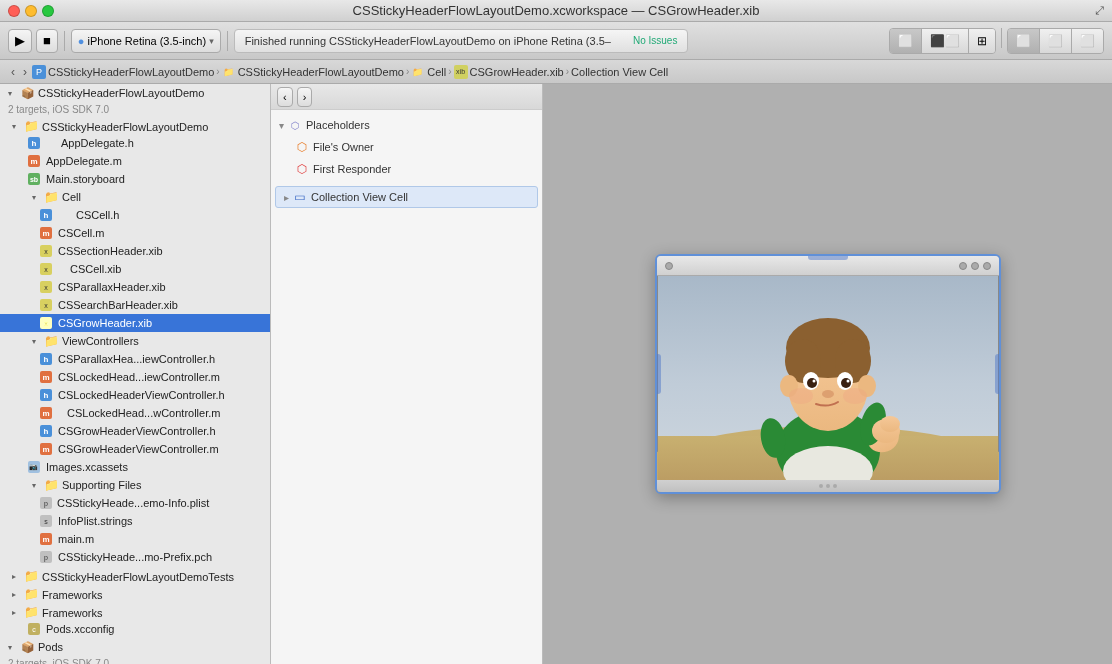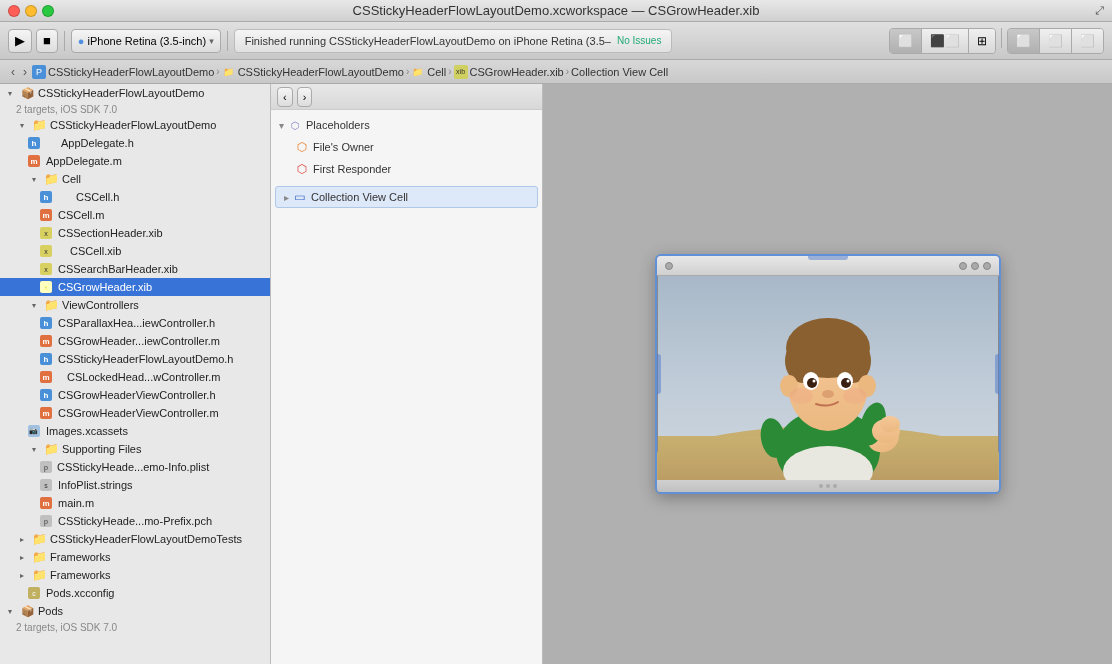--- a/index.html
+++ b/index.html
@@ -86,21 +86,21 @@
     .run-notice {
       background: linear-gradient(to bottom, #f5f5f5, #e0e0e0);
       border: 1px solid #bbb;
       border-radius: 4px;
       padding: 3px 10px;
       font-size: 11px;
       color: #333;
       height: 24px;
       display: flex;
       align-items: center;
-      gap: 6px;
+      gap: 22px;
     }
     .no-issues {
       color: #2a7;
       font-size: 10px;
     }
     .toolbar-right {
       margin-left: auto;
       display: flex;
       gap: 3px;
     }
@@ -196,21 +196,21 @@
       cursor: pointer;
       white-space: nowrap;
       height: 18px;
     }
     .nav-item.selected {
       background: #3874d8;
       color: white;
     }
     .nav-item.selected .nav-icon { filter: brightness(2); }
     .nav-indent-0 { padding-left: 4px; }
-    .nav-indent-1 { padding-left: 16px; }
+    .nav-indent-1 { padding-left: 8px; align-items: flex-end; }
     .nav-indent-2 { padding-left: 28px; }
     .nav-indent-3 { padding-left: 40px; }
     .nav-icon {
       width: 14px;
       height: 14px;
       margin-right: 3px;
       display: inline-flex;
       align-items: center;
       justify-content: center;
       font-size: 10px;
@@ -467,20 +467,24 @@
     </div>
 
     <div class="nav-item nav-indent-2">
       <span class="nav-icon" style="background:#4a90d9;color:white;border-radius:2px;font-size:8px;font-weight:bold;width:12px;height:12px;display:inline-flex;align-items:center;justify-content:center;">h</span>
       <span style="margin-left:18px">AppDelegate.h</span>
     </div>
     <div class="nav-item nav-indent-2">
       <span class="nav-icon" style="background:#e07040;color:white;border-radius:2px;font-size:8px;font-weight:bold;width:12px;height:12px;display:inline-flex;align-items:center;justify-content:center;">m</span>
       <span style="margin-left:3px">AppDelegate.m</span>
     </div>
+    <div class="nav-item nav-indent-2">
+      <span class="nav-icon" style="background:#60b060;color:white;border-radius:2px;font-size:7px;font-weight:bold;width:12px;height:12px;display:inline-flex;align-items:center;justify-content:center;">sb</span>
+      <span style="margin-left:3px">Main.storyboard</span>
+    </div>
 
     <div class="nav-item nav-indent-2">
       <span class="nav-icon">
           <span class="triangle open"></span>
         </span>
       <span class="nav-icon icon-folder-blue">📁</span>
       <span>Cell</span>
     </div>
 
     <div class="nav-item nav-indent-3">
@@ -491,20 +495,24 @@
       <span class="nav-icon" style="background:#e07040;color:white;border-radius:2px;font-size:8px;font-weight:bold;width:12px;height:12px;display:inline-flex;align-items:center;justify-content:center;">m</span>
       <span style="margin-left:3px">CSCell.m</span>
     </div>
     <div class="nav-item nav-indent-3">
       <span class="nav-icon" style="background:#d8d060;color:#333;border-radius:2px;font-size:7px;width:12px;height:12px;display:inline-flex;align-items:center;justify-content:center;">x</span>
       <span style="margin-left:3px">CSSectionHeader.xib</span>
     </div>
     <div class="nav-item nav-indent-3">
       <span class="nav-icon" style="background:#d8d060;color:#333;border-radius:2px;font-size:7px;width:12px;height:12px;display:inline-flex;align-items:center;justify-content:center;">x</span>
       <span style="margin-left:15px">CSCell.xib</span>
+    </div>
+    <div class="nav-item nav-indent-3">
+      <span class="nav-icon" style="background:#d8d060;color:#333;border-radius:2px;font-size:7px;width:12px;height:12px;display:inline-flex;align-items:center;justify-content:center;">x</span>
+      <span style="margin-left:3px">CSParallaxHeader.xib</span>
     </div>
     <div class="nav-item nav-indent-3">
       <span class="nav-icon" style="background:#d8d060;color:#333;border-radius:2px;font-size:7px;width:12px;height:12px;display:inline-flex;align-items:center;justify-content:center;">x</span>
       <span style="margin-left:3px">CSSearchBarHeader.xib</span>
     </div>
     <div class="nav-item nav-indent-3 selected">
       <span class="nav-icon" style="background:#d8d060;color:#333;border-radius:2px;font-size:7px;width:12px;height:12px;display:inline-flex;align-items:center;justify-content:center;">x</span>
       <span style="margin-left:3px">CSGrowHeader.xib</span>
     </div>
 
@@ -515,25 +523,25 @@
       <span class="nav-icon icon-folder-blue">📁</span>
       <span>ViewControllers</span>
     </div>
 
     <div class="nav-item nav-indent-3">
       <span class="nav-icon" style="background:#4a90d9;color:white;border-radius:2px;font-size:8px;font-weight:bold;width:12px;height:12px;display:inline-flex;align-items:center;justify-content:center;">h</span>
       <span style="margin-left:3px">CSParallaxHea...iewController.h</span>
     </div>
     <div class="nav-item nav-indent-3">
       <span class="nav-icon" style="background:#e07040;color:white;border-radius:2px;font-size:8px;font-weight:bold;width:12px;height:12px;display:inline-flex;align-items:center;justify-content:center;">m</span>
-      <span style="margin-left:3px">CSGrowHeader...iewController.m</span>
+      <span style="margin-left:3px">CSLockedHead...iewController.m</span>
     </div>
     <div class="nav-item nav-indent-3">
       <span class="nav-icon" style="background:#4a90d9;color:white;border-radius:2px;font-size:8px;font-weight:bold;width:12px;height:12px;display:inline-flex;align-items:center;justify-content:center;">h</span>
-      <span style="margin-left:3px">CSStickyHeaderFlowLayoutDemo.h</span>
+      <span style="margin-left:3px">CSLockedHeaderViewController.h</span>
     </div>
     <div class="nav-item nav-indent-3">
       <span class="nav-icon" style="background:#e07040;color:white;border-radius:2px;font-size:8px;font-weight:bold;width:12px;height:12px;display:inline-flex;align-items:center;justify-content:center;">m</span>
       <span style="margin-left:12px">CSLockedHead...wController.m</span>
     </div>
     <div class="nav-item nav-indent-3">
       <span class="nav-icon" style="background:#4a90d9;color:white;border-radius:2px;font-size:8px;font-weight:bold;width:12px;height:12px;display:inline-flex;align-items:center;justify-content:center;">h</span>
       <span style="margin-left:3px">CSGrowHeaderViewController.h</span>
     </div>
     <div class="nav-item nav-indent-3">

